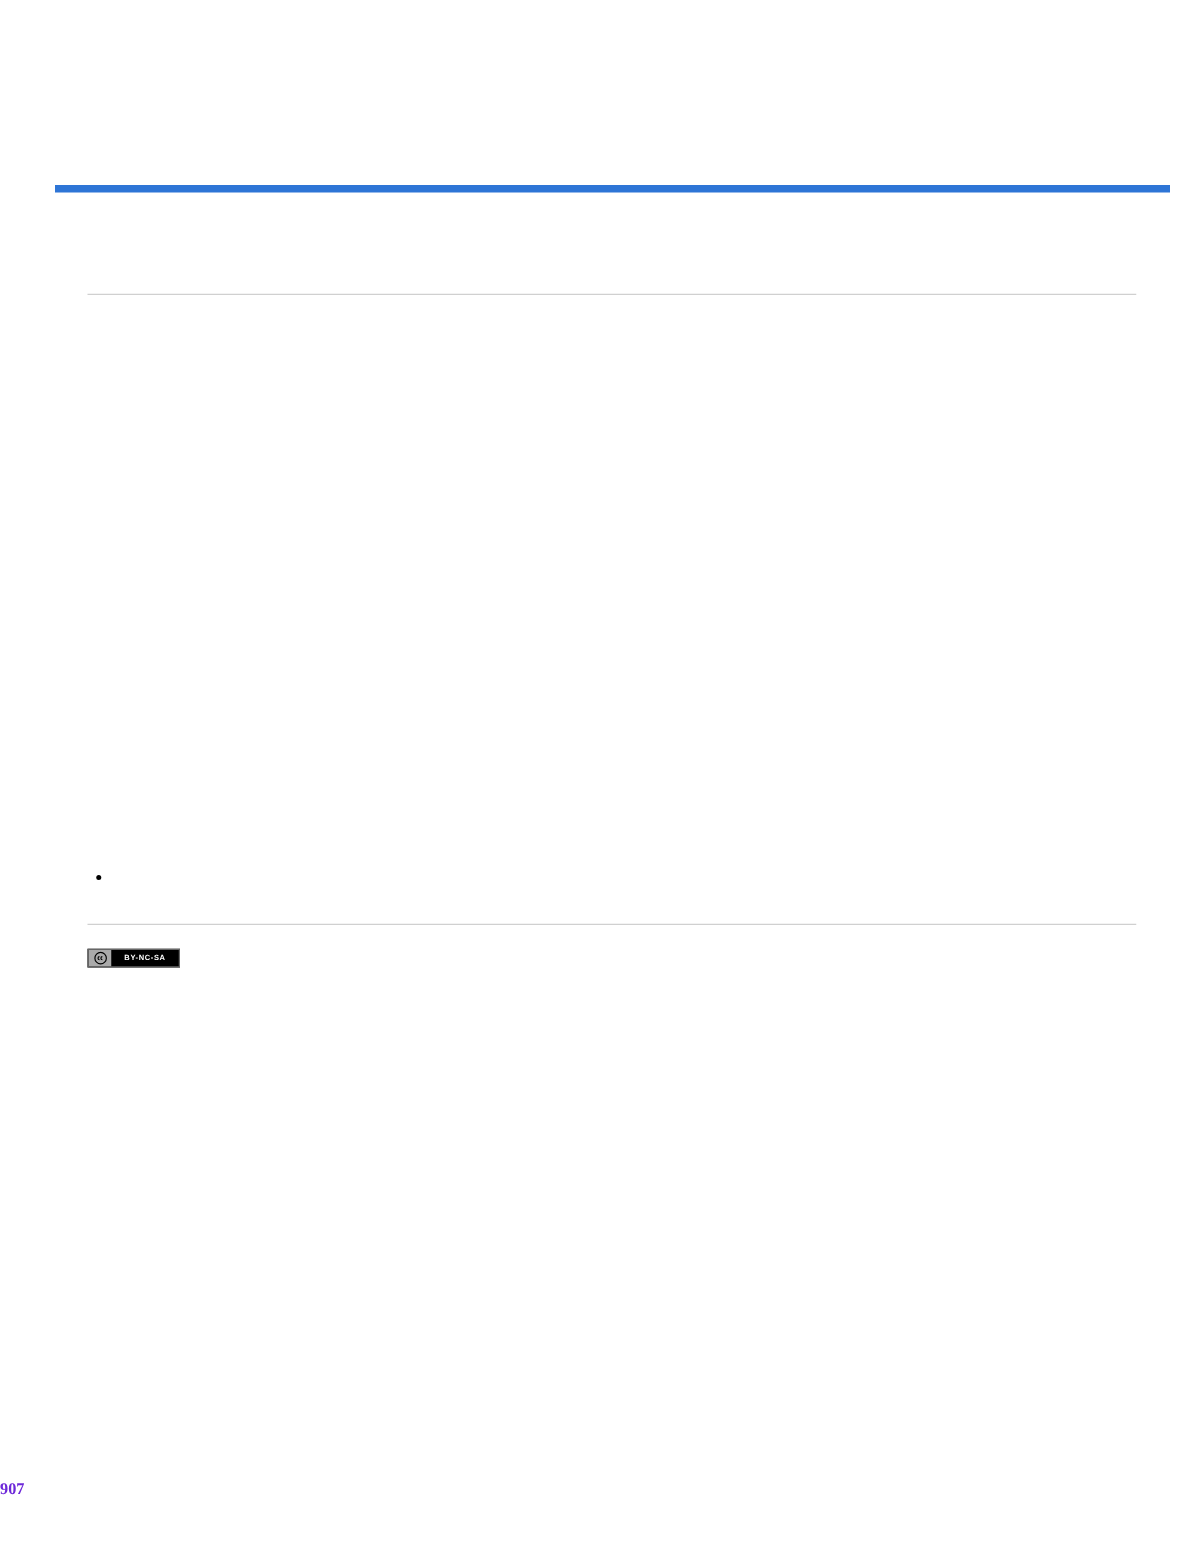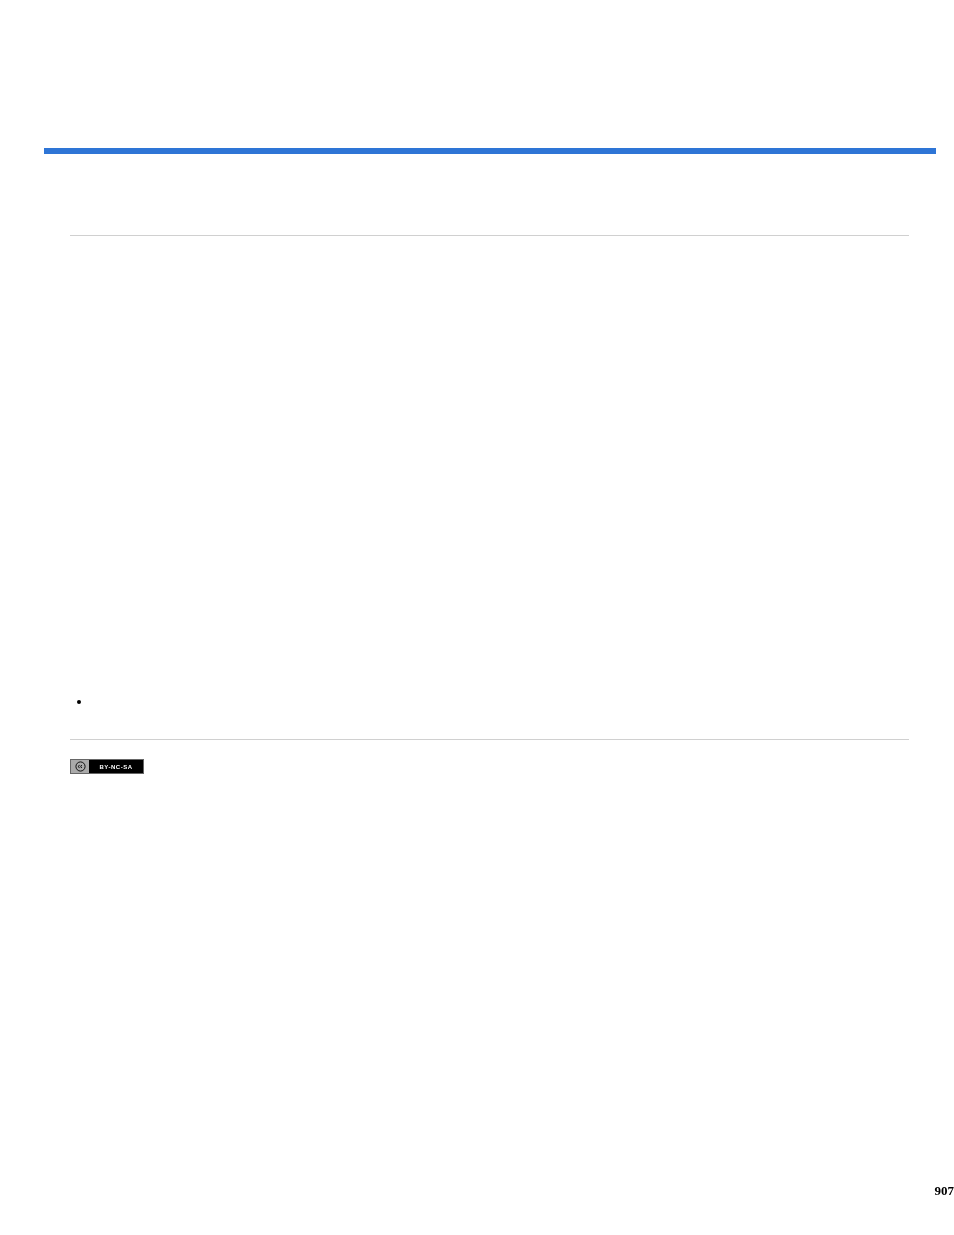--- a/index.html
+++ b/index.html
@@ -80,25 +80,25 @@
       font-size: 6px;
       font-weight: bold;
       color: #fff;
       letter-spacing: 0.5px;
     }
     .page-number {
       position: absolute;
       bottom: 36px;
       left: 0;
       width: 100%;
-      text-align: right;
+      text-align: left;
       font-family: Georgia, serif;
       font-size: 13px;
       font-weight: bold;
-      color: #000000;
+      color: #6d28d9;
     }
   </style>
 </head>
 <body>
 
 <div class="blue-bar"></div>
 
 <div class="divider-1"></div>
 
 <div class="bullet"></div>

